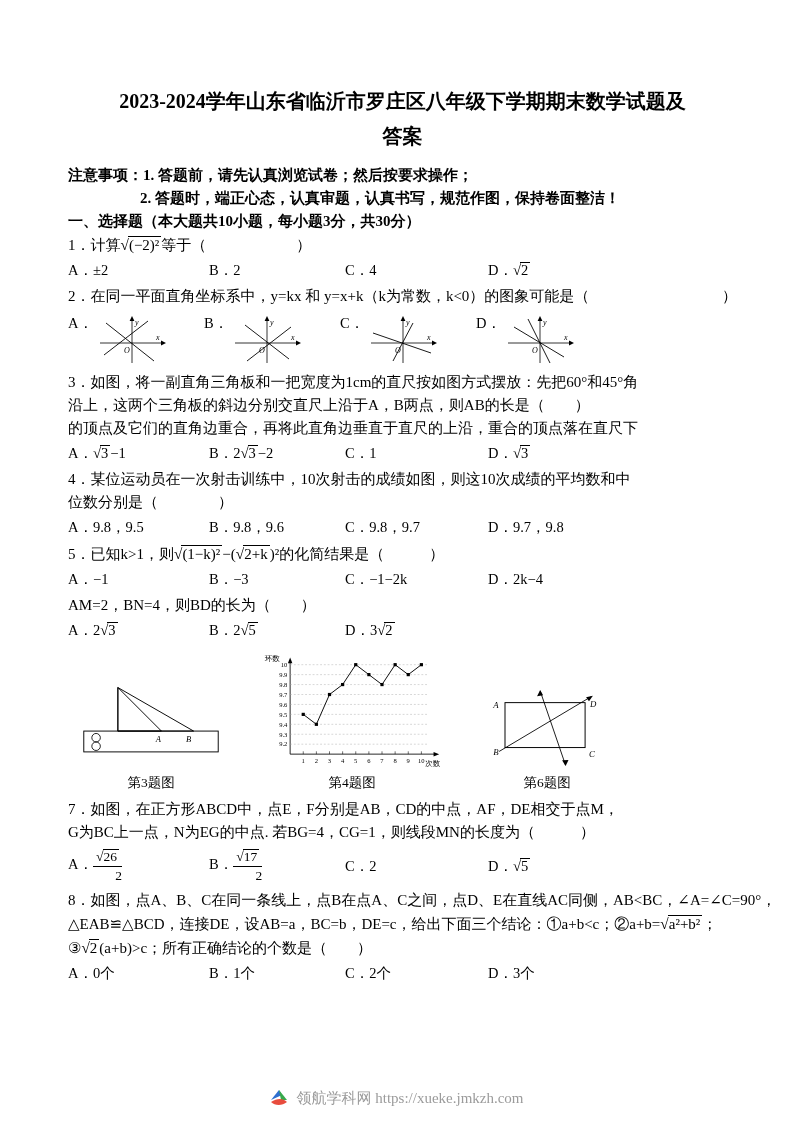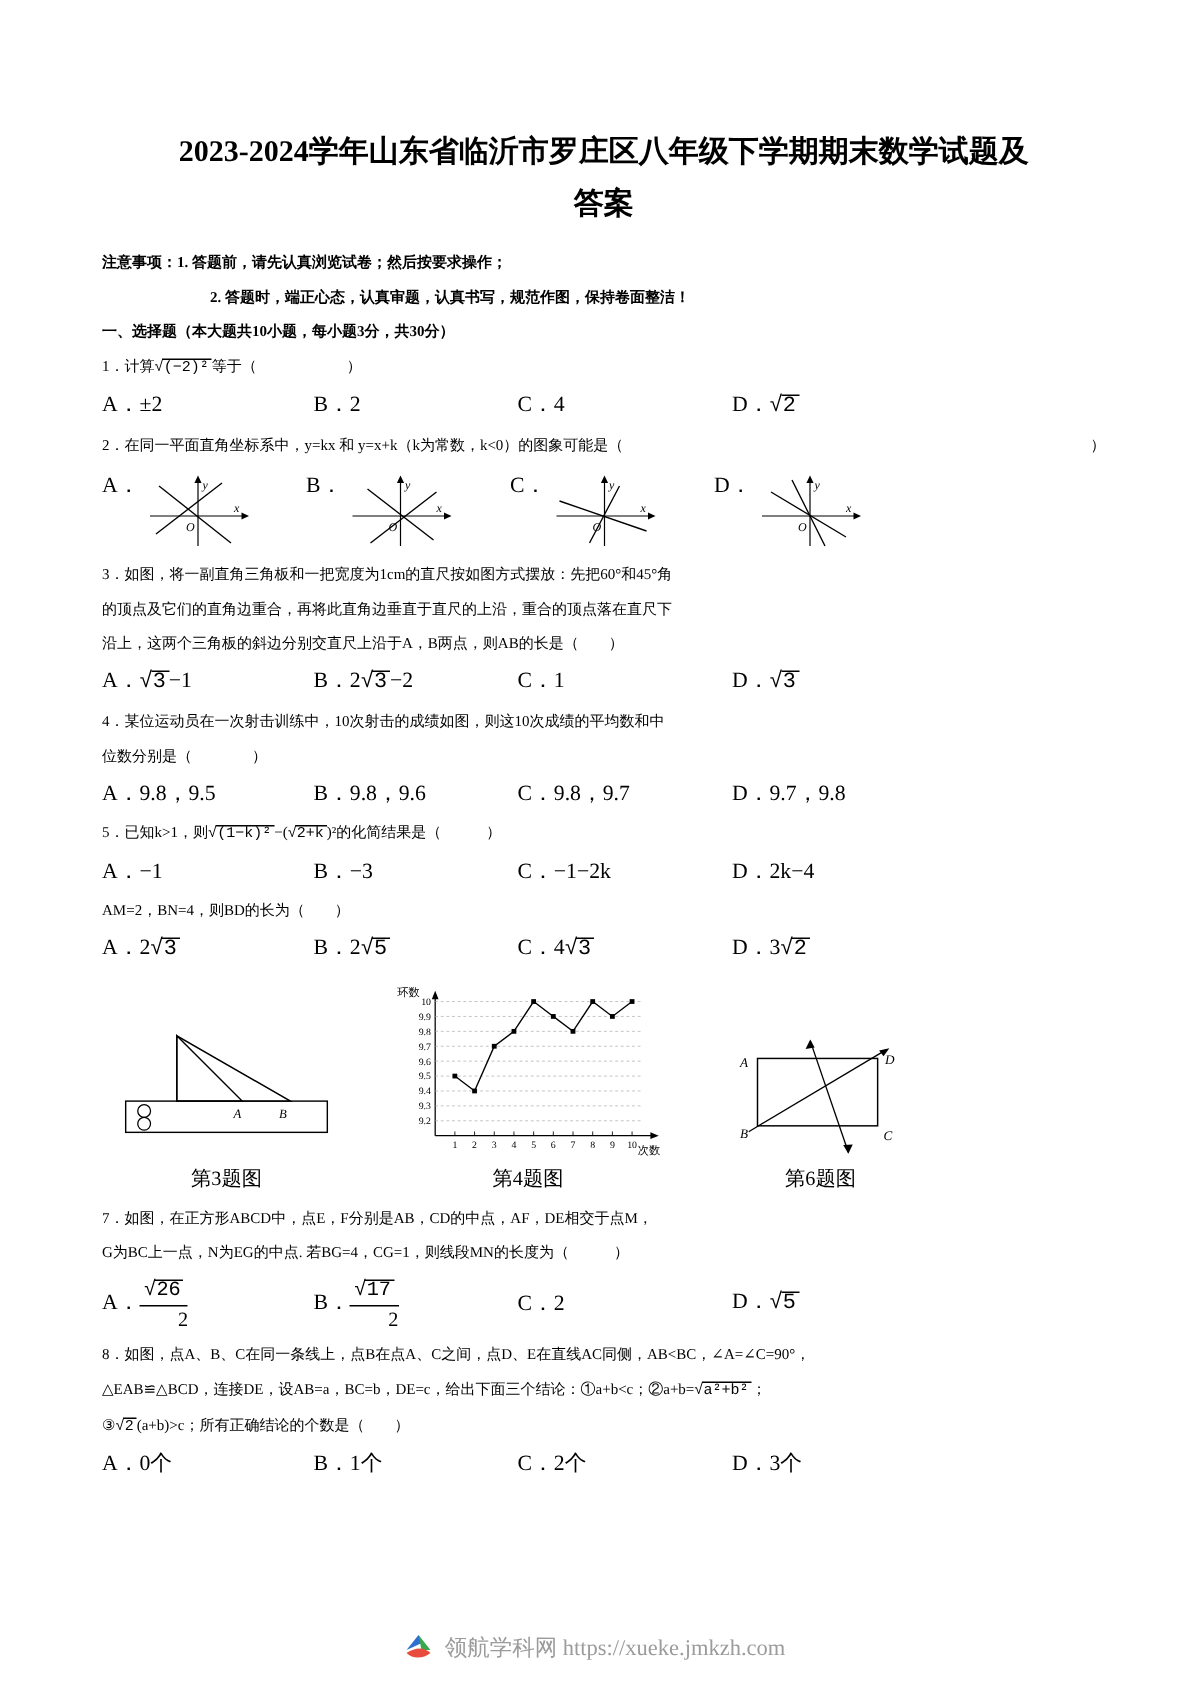--- a/index.html
+++ b/index.html
@@ -1,29 +1,29 @@
 <!DOCTYPE html>
 <html><head>
 <meta charset="utf-8">
 <style>
   html,body{margin:0;padding:0;}
   body{width:793px;height:1122px;background:#ffffff;color:#000;
        font-family:"Liberation Serif","DejaVu Serif",serif;}
   .page{position:relative;width:793px;height:1122px;padding:84px 56px 0 68px;
         overflow:hidden;box-sizing:border-box;background:#fff;}
   .title{text-align:center;font-weight:700;font-size:20px;line-height:35px;margin-bottom:10px;}
-  p.line,div.line{font-size:10px;line-height:23px;margin:0;white-space:nowrap;}
+  p.line,div.line{font-size:15px;line-height:23px;margin:0;white-space:nowrap;}
   .qstem{margin-top:3px;}
   .b{font-weight:700;}
   .indent1{padding-left:72px;}
   .spread{display:flex;justify-content:space-between;}
   .opts{display:flex;font-size:14.5px;line-height:25px;margin:1px 0 2px;}
   .opt{white-space:nowrap;}
   .o1{width:141px}.o2{width:136px}.o3{width:143px}.o4{flex:1}
-  .sqrt{white-space:nowrap;display:inline-block;font-family:Liberation Mono, monospace;}
+  .sqrt{white-space:nowrap;display:inline-block;}
   .sqrt::before{content:"√";font-size:1.02em;}
   .sqrt .bar{display:inline-block;border-top:1px solid #000;margin-left:-1px;
              padding:0 2px 0 1px;line-height:1.1;}
   .frac{display:inline-block;vertical-align:-11px;text-align:right;line-height:1.15;font-size:13.5px;}
   .frac .num{display:block;border-bottom:1px solid #000;padding:0 3px 1px;}
   .frac .den{display:block;padding-top:1px;}
   .graphrow{display:flex;margin:5px 0 4px;}
   .gcell{display:flex;align-items:flex-start;width:136px;}
   .glabel{font-size:14.5px;margin-right:3px;line-height:20px;}
   .figrow{display:flex;align-items:flex-end;gap:40px;margin:8px 0 6px 12px;}
@@ -114,22 +114,22 @@
         <text x="39" y="12" font-size="8" font-style="italic">y</text>
         <text x="60" y="27" font-size="8" font-style="italic">x</text>
         <text x="28" y="40" font-size="8" font-style="italic">O</text>
         <line x1="10" y1="14" x2="60" y2="44" stroke="#000" stroke-width="0.9"></line>
         <line x1="24" y1="6" x2="46" y2="50" stroke="#000" stroke-width="0.9"></line>
       </svg>
     </div>
   </div>
 
   <p class="line qstem">3．如图，将一副直角三角板和一把宽度为1cm的直尺按如图方式摆放：先把60°和45°角</p>
+  <p class="line">沿上，这两个三角板的斜边分别交直尺上沿于A，B两点，则AB的长是（　　）</p>
   <p class="line">的顶点及它们的直角边重合，再将此直角边垂直于直尺的上沿，重合的顶点落在直尺下</p>
-  <p class="line">沿上，这两个三角板的斜边分别交直尺上沿于A，B两点，则AB的长是（　　）</p>
   <div class="opts">
     <span class="opt o1"><span>A．</span><span class="sqrt"><span class="bar">3</span></span><span>−1</span></span>
     <span class="opt o2"><span>B．2</span><span class="sqrt"><span class="bar">3</span></span><span>−2</span></span>
     <span class="opt o3">C．1</span>
     <span class="opt o4"><span>D．</span><span class="sqrt"><span class="bar">3</span></span></span>
   </div>
 
   <p class="line qstem">4．某位运动员在一次射击训练中，10次射击的成绩如图，则这10次成绩的平均数和中</p>
   <p class="line">位数分别是（　　　　）</p>
   <div class="opts">
@@ -144,21 +144,20 @@
     <span class="opt o1">A．−1</span>
     <span class="opt o2">B．−3</span>
     <span class="opt o3">C．−1−2k</span>
     <span class="opt o4">D．2k−4</span>
   </div>
 
   <p class="line">AM=2，BN=4，则BD的长为（　　）</p>
   <div class="opts">
     <span class="opt o1"><span>A．2</span><span class="sqrt"><span class="bar">3</span></span></span>
     <span class="opt o2"><span>B．2</span><span class="sqrt"><span class="bar">5</span></span></span>
-    <span class="opt o3"><span>C．4</span><span class="sqrt"><span class="bar">3</span></span></span>
     <span class="opt o4"><span>D．3</span><span class="sqrt"><span class="bar">2</span></span></span>
   </div>
 
   <div class="figrow">
     <figure class="fig">
       <svg width="142" height="95" viewBox="0 0 150 100">
         <rect x="4" y="58" width="142" height="22" fill="none" stroke="#000" stroke-width="1"></rect>
         <circle cx="17" cy="65" r="4.5" fill="none" stroke="#000" stroke-width="0.9"></circle>
         <circle cx="17" cy="74" r="4.5" fill="none" stroke="#000" stroke-width="0.9"></circle>
         <polygon points="40,12 40,58 86,58" fill="none" stroke="#000" stroke-width="1"></polygon>

